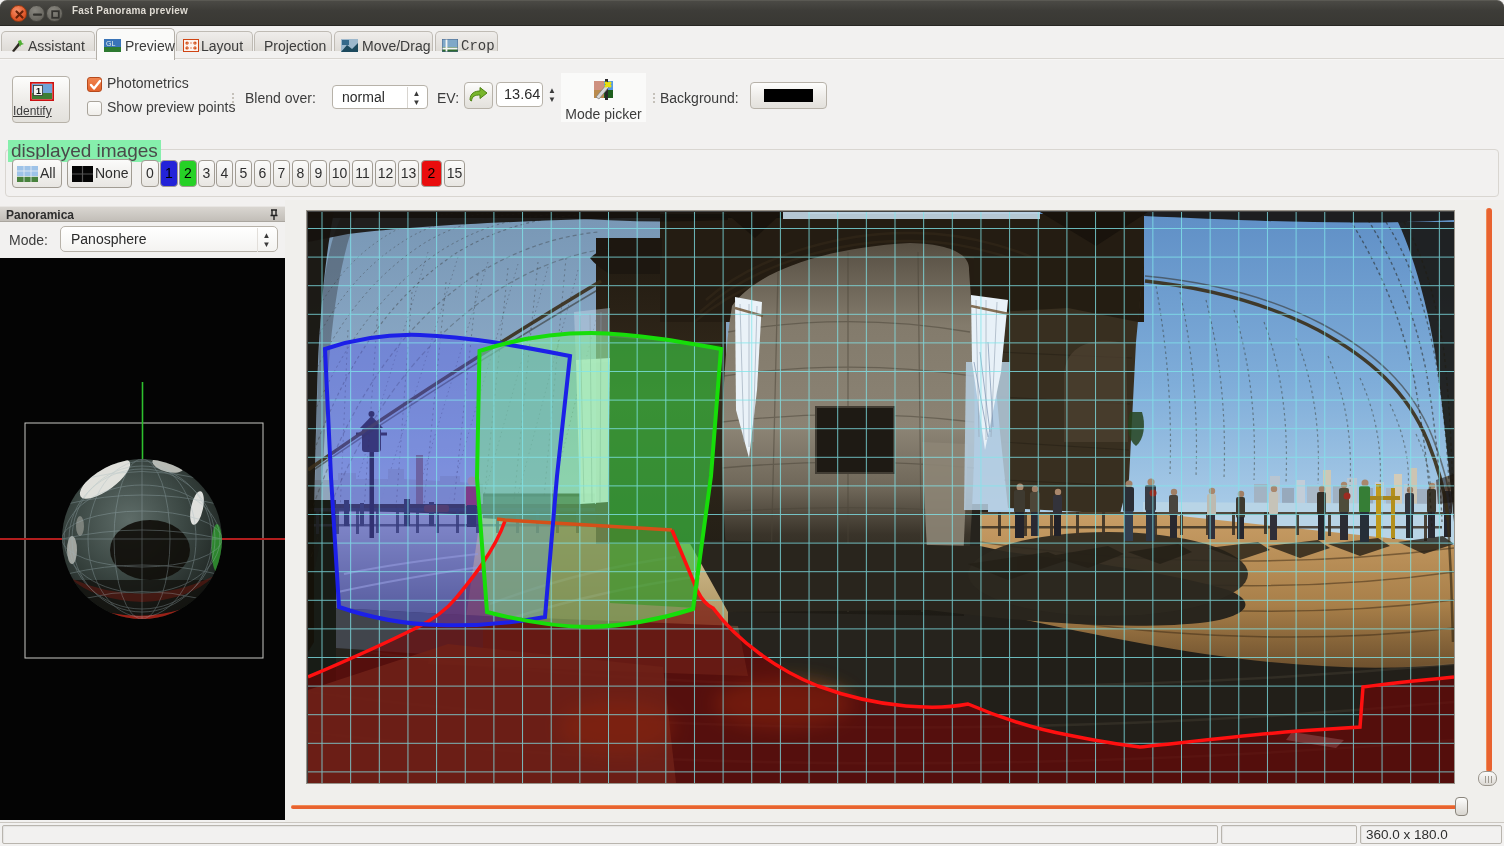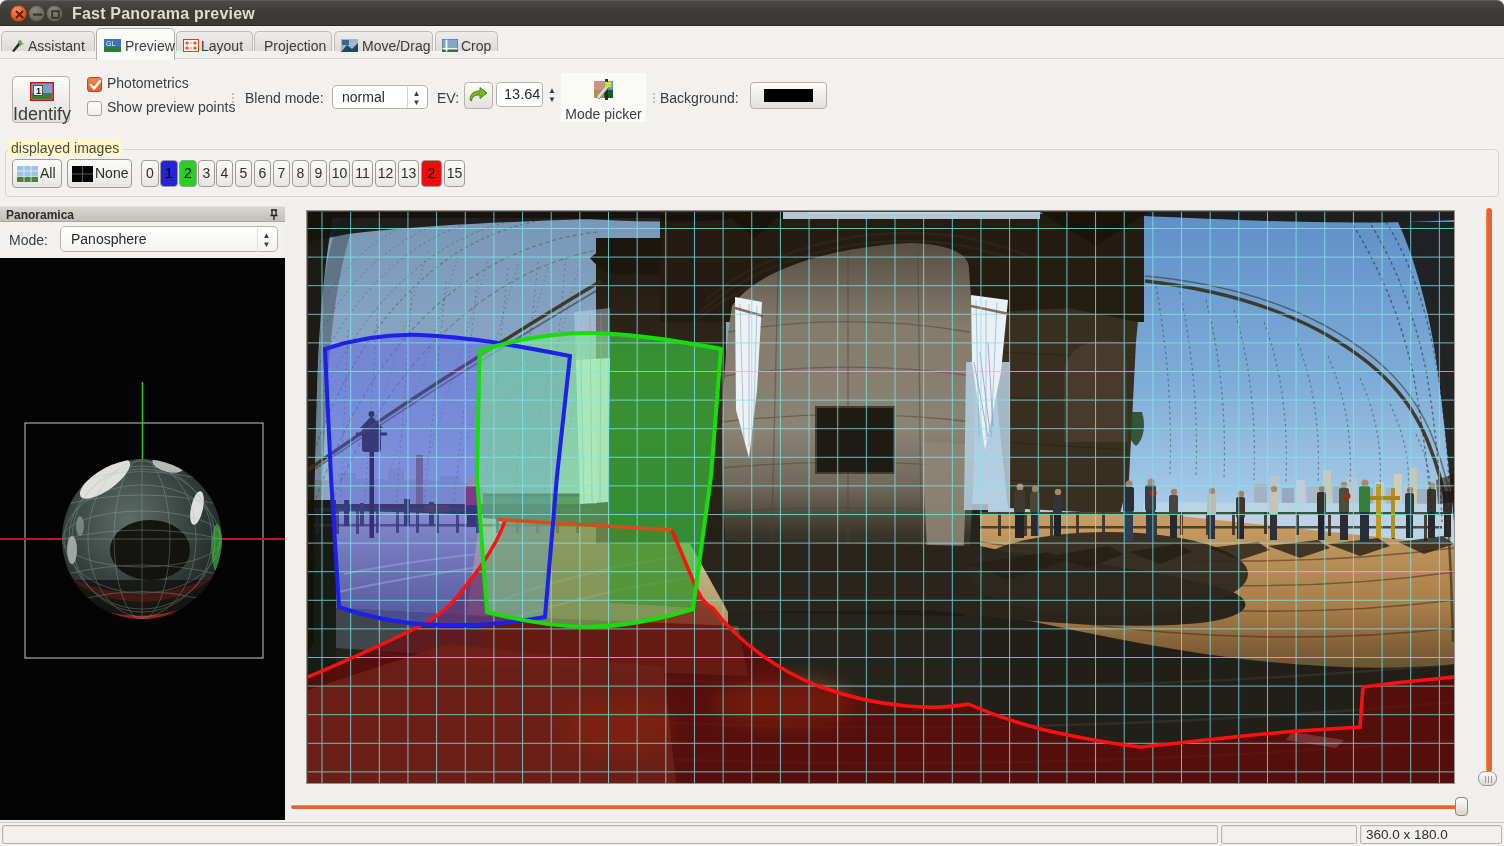--- a/index.html
+++ b/index.html
@@ -4,21 +4,21 @@
 * { margin:0; padding:0; box-sizing:border-box; }
 html,body { width:1504px; height:846px; overflow:hidden; background:#f2f1f0;
   font-family:"Liberation Sans", sans-serif; }
 #win { position:absolute; left:0; top:0; width:1504px; height:846px; }
 .abs { position:absolute; }
 
 #titlebar { position:absolute; left:0; top:0; width:1504px; height:26px;
   background:linear-gradient(#4b4a45,#3d3c38 40%,#393833);
   border-top:1px solid #5a5953; border-bottom:1px solid #282723;
   border-radius:7px 7px 0 0; }
-#titlebar .title { position:absolute; left:72px; top:4px; font-size:16px; font-weight:bold;
+#titlebar .title { position:absolute; left:72px; top:4px; font-size:10px; font-weight:bold;
   color:#dfdbd3; letter-spacing:0.2px; }
 .wbtn { position:absolute; top:4px; width:17px; height:17px; border-radius:50%; }
 #btn-close { left:10px; background:radial-gradient(circle at 40% 30%, #f6926b, #e1582a 60%, #c74314);
   border:1px solid #973911; }
 #btn-min  { left:28px; background:radial-gradient(circle at 40% 30%, #88867f, #6b6962 65%, #56544e);
   border:1px solid #45443f; }
 #btn-max  { left:46px; background:radial-gradient(circle at 40% 30%, #88867f, #6b6962 65%, #56544e);
   border:1px solid #45443f; }
 .wbtn svg { position:absolute; left:0; top:0; }
 
@@ -42,22 +42,22 @@
 .lab { position:absolute; font-size:14px; color:#3c3c3c; white-space:nowrap; }
 .spinbtns { position:absolute; right:2px; top:1px; width:18px; font-size:8px; color:#3a3a3a;
   text-align:center; line-height:10px; border-left:1px solid #d8d5d0; height:21px; padding-top:1px;}
 .cb { position:absolute; width:15px; height:15px; border-radius:3px; }
 .cb.on { background:linear-gradient(#f0844f,#e4622c); border:1px solid #b64a1c; }
 .cb.off { background:linear-gradient(#fdfdfc,#f0eeea); border:1px solid #a9a49b; }
 
 
 #dimg-frame { position:absolute; left:5px; top:149px; width:1494px; height:48px;
   border:1px solid #d9d6d1; border-radius:4px; }
-#dimg-label { position:absolute; left:8px; top:140px; font-size:14px; color:#4a4a4a;
-  background:#fef9c3; padding:0 3px; }
+#dimg-label { position:absolute; left:8px; top:140px; font-size:19px; color:#4a4a4a;
+  background:#86efac; padding:0 3px; }
 .numbtn { position:absolute; top:160px; height:27px; border:1px solid #a19c93; border-radius:4px;
   background:linear-gradient(#fbfbfa,#e8e6e2); font-size:14px; color:#2e2e2e;
   text-align:center; line-height:25px; }
 
 #lpanel-hdr { position:absolute; left:0; top:206px; width:285px; height:16px;
   background:linear-gradient(#d9d6d1,#c2beb8); border-top:1px solid #e8e6e3;
   border-bottom:1px solid #aaa69f; }
 #lpanel-hdr .t { position:absolute; left:6px; top:1px; font-size:12px; font-weight:bold; color:#2e2e2e; }
 #lpanel-mode { position:absolute; left:0; top:223px; width:285px; height:35px; background:#f2f1f0; }
 #lpanel-black { position:absolute; left:0; top:258px; width:285px; height:562px; background:#040404; }
@@ -126,51 +126,51 @@
       <div class="lbl" style="left:9px;">Projection</div>
     </div>
     <div class="tab" style="left:334px; width:99px;">
       <svg class="ticon" style="left:6px" width="17" height="13">
         <rect x="0" y="0" width="17" height="13" fill="#9db8cc"></rect>
         <path d="M0 13 L6 6 L11 10 L17 4 L17 13 Z" fill="#1d4a5e"></path>
         <rect x="1" y="1" width="7" height="5" fill="#35698a"></rect>
       </svg>
       <div class="lbl" style="left:27px;">Move/Drag</div>
     </div>
-    <div class="tab" style="left:435px; width:63px;">
+    <div class="tab" style="left:435px; width:63px;font-family:Liberation Mono, monospace;">
       <svg class="ticon" style="left:6px" width="16" height="13">
         <rect x="0" y="0" width="16" height="13" fill="#7fa8c8"></rect>
         <rect x="0" y="8" width="16" height="5" fill="#2e6b2f"></rect>
         <path d="M4.5 0 V13 M0 9.5 H16" stroke="#f4f4f2" stroke-width="1.8"></path>
         <rect x="0" y="0" width="16" height="13" fill="none" stroke="#49648a" stroke-width="1"></rect>
       </svg>
       <div class="lbl" style="left:25px;">Crop</div>
     </div>
   </div>
 
   <div id="toolbar">
     <div class="btn" style="left:12px; top:16px; width:58px; height:47px;">
       <svg style="position:absolute;left:17px;top:5px;" width="24" height="19">
         <rect x="0.8" y="0.8" width="22.4" height="17.4" fill="none" stroke="#cc1111" stroke-width="1.8"></rect>
         <rect x="2" y="2" width="20" height="15" fill="#6fa3d8"></rect>
         <rect x="2" y="11" width="20" height="6" fill="#3e7d35"></rect>
         <rect x="3.5" y="3.5" width="9" height="10" fill="#f2f2f0" stroke="#333" stroke-width="0.8"></rect>
         <text x="6" y="11.5" font-size="9" font-weight="bold" fill="#111" font-family="Liberation Sans">1</text>
       </svg>
-      <div style="position:absolute; left:0; width:100%; text-align:left; top:27px; font-size:18px;">Identify</div>
+      <div style="position:absolute; left:0; width:100%; text-align:left; top:27px; font-size:12px;text-decoration:underline;">Identify</div>
     </div>
     <div class="cb on" style="left:87px; top:17px;"><svg width="15" height="15">
           <path d="M3 7 L6 10.5 L12 3" stroke="#fff" stroke-width="2.4" fill="none" stroke-linecap="round" stroke-linejoin="round"></path>
         </svg></div>
     <div class="lab" style="left:107px; top:15px;">Photometrics</div>
     <div class="cb off" style="left:87px; top:41px;"></div>
     <div class="lab" style="left:107px; top:39px;">Show preview points</div>
     <div style="position:absolute; left:232px; top:33px; width:2px; height:10px; border-left:2px dotted #c5c1ba;"></div>
     <div style="position:absolute; left:653px; top:33px; width:2px; height:10px; border-left:2px dotted #c5c1ba;"></div>
-    <div class="lab" style="left:245px; top:30px;">Blend mode:</div>
+    <div class="lab" style="left:245px; top:30px;">Blend over:</div>
     <div class="entry" style="left:332px; top:25px; width:96px; height:24px;">
       <div style="position:absolute; left:9px; top:3px; font-size:14px;">normal</div>
       <div class="spinbtns" style="line-height:9px; padding-top:2px;">▲<br>▼</div>
     </div>
     <div class="lab" style="left:437px; top:30px;">EV:</div>
     <div class="btn" style="left:464px; top:22px; width:29px; height:27px;">
       <svg width="27" height="25" style="position:absolute;left:0;top:0;">
           <path d="M5 17 C5 10 10 8 15 8 L15 4.5 L22 10 L15 15.5 L15 12 C10 12 7 13 6.5 18 Z" fill="#78b62c" stroke="#4e8313" stroke-width="1"></path>
         </svg>
     </div>

